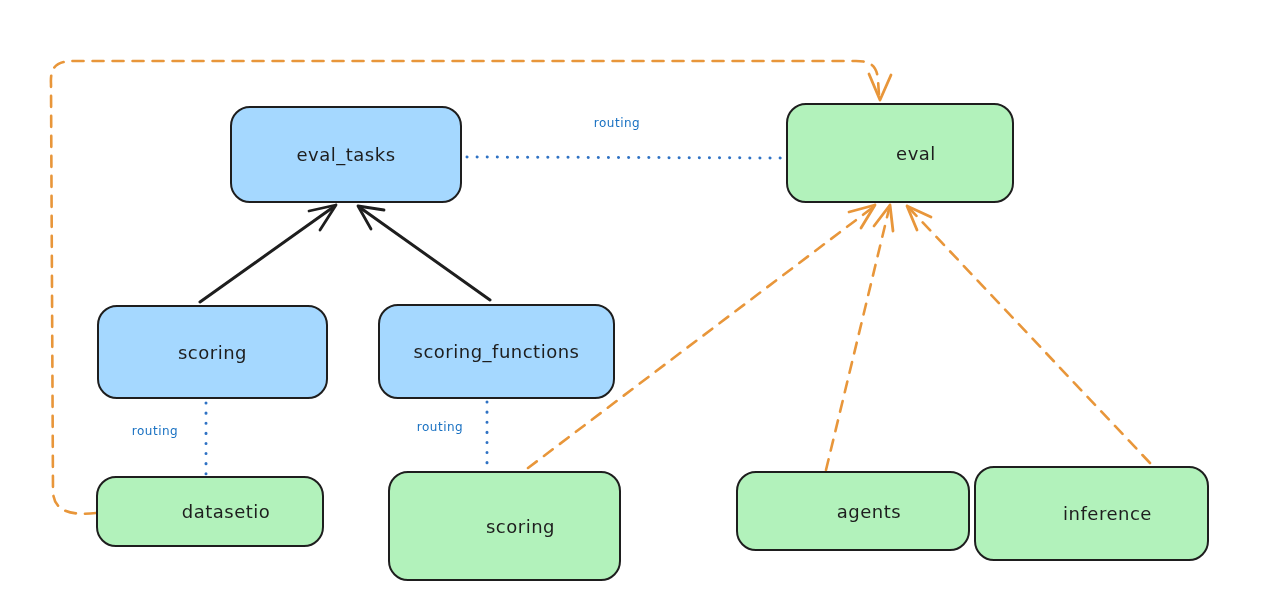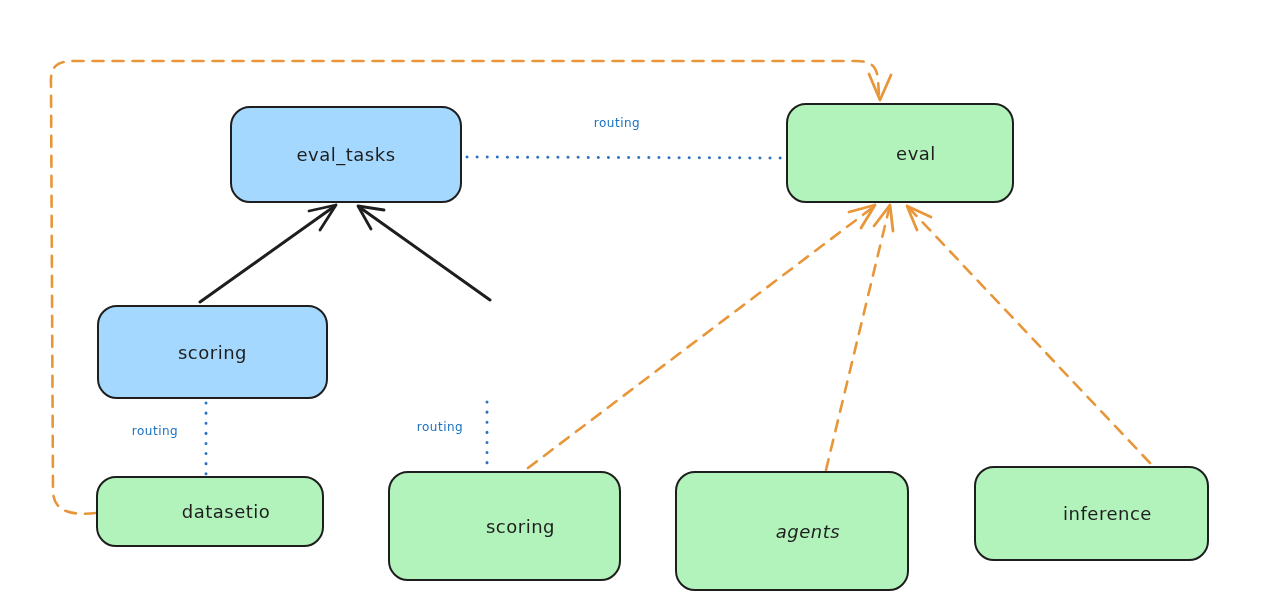--- a/index.html
+++ b/index.html
@@ -78,21 +78,21 @@
     white-space: nowrap;
   }
 
   
   #node-eval-tasks        { left: 230px; top: 106px; width: 232px; height: 97px; }
   #node-eval              { left: 786px; top: 103px; width: 228px; height: 100px; }
   #node-datasets          { left: 97px;  top: 305px; width: 231px; height: 94px; }
   #node-scoring-functions { left: 378px; top: 304px; width: 237px; height: 95px; }
   #node-datasetio         { left: 96px;  top: 476px; width: 228px; height: 71px; }
   #node-scoring           { left: 388px; top: 471px; width: 233px; height: 110px; }
-  #node-agents            { left: 675px; top: 471px; width: 234px; height: 120px; font-style: italic; }
+  #node-agents            { left: 736px; top: 471px; width: 234px; height: 80px; }
   #node-inference         { left: 974px; top: 466px; width: 235px; height: 95px; }
 
   #label-routing-top  { left: 617px; top: 116px; }
   #label-routing-left { left: 155px; top: 424px; }
   #label-routing-mid  { left: 440px; top: 420px; }
 </style>
 </head>
 <body>
 
 <div class="canvas">
@@ -138,20 +138,23 @@
 
   <div class="node blue" id="node-eval-tasks">
     <span>eval_tasks</span>
   </div>
   <div class="node green" id="node-eval">
     <span>eval</span>
   </div>
   <div class="node blue" id="node-datasets">
     <span>scoring</span>
   </div>
+  <div class="node blue" id="node-scoring-functions">
+    <span>scoring_functions</span>
+  </div>
   <div class="node green" id="node-datasetio">
     <span>datasetio</span>
   </div>
   <div class="node green" id="node-scoring">
     <span>scoring</span>
   </div>
   <div class="node green" id="node-agents">
     <span>agents</span>
   </div>
   <div class="node green" id="node-inference">

